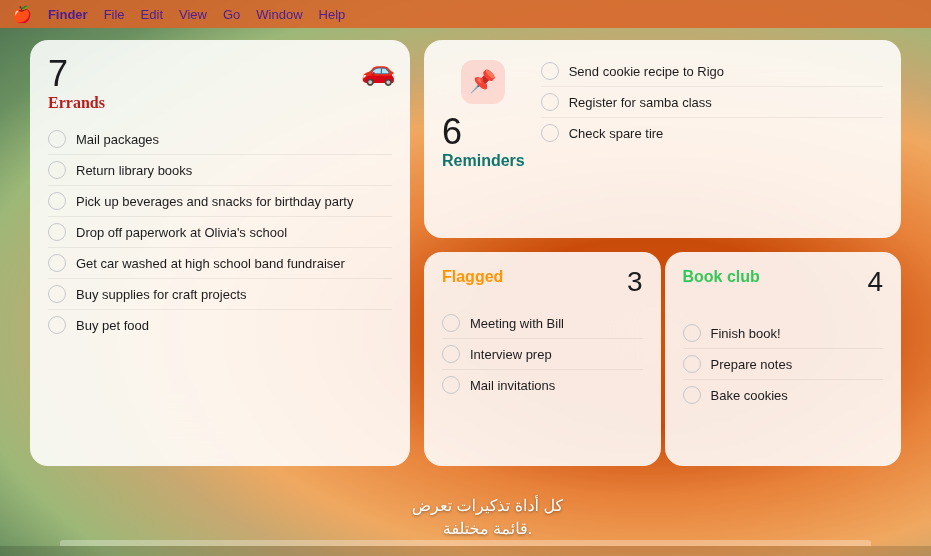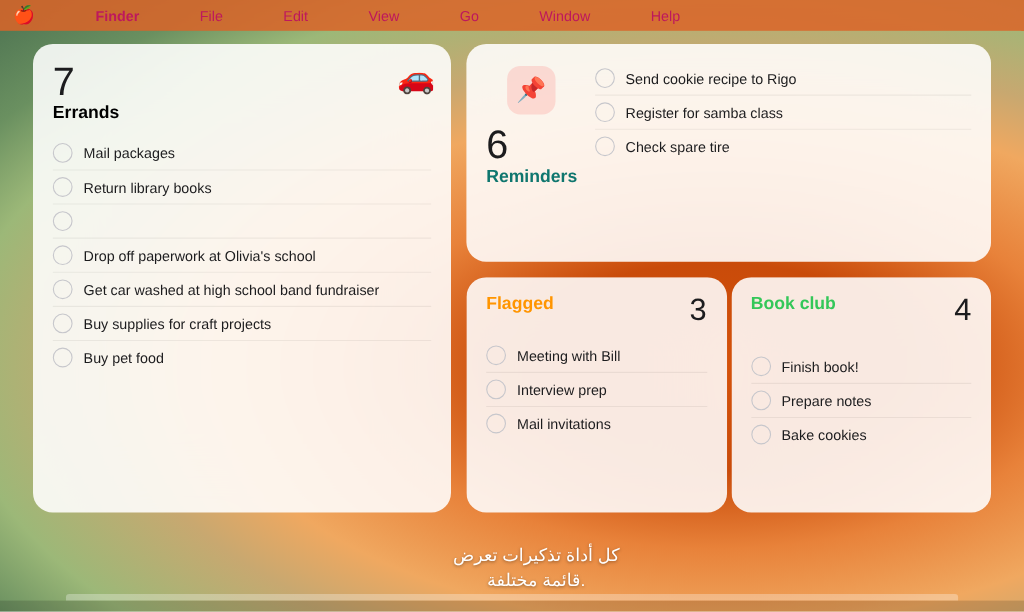--- a/index.html
+++ b/index.html
@@ -26,25 +26,24 @@
       height: 28px;
       background: rgba(220, 100, 40, 0.85);
       backdrop-filter: blur(20px);
       display: flex;
       align-items: center;
       padding: 0 12px;
       gap: 16px;
       z-index: 10;
     }
     .menubar-item {
-      color: #be185d;
+      color: #4c1d95;
       font-size: 13px;
       font-weight: 400;
       cursor: pointer;
-      margin-left: 39px;
     }
     .menubar-item.bold {
       font-weight: 600;
     }
     .apple-icon {
       font-size: 16px;
       color: #fff;
     }
 
     
@@ -95,21 +94,21 @@
       font-weight: 300;
       color: #1c1c1e;
       line-height: 1;
       margin-bottom: 2px;
     }
     .widget-title {
       font-size: 16px;
       font-weight: 600;
       margin-bottom: 12px;
     }
-    .widget-title.blue { color: #000000; }
+    .widget-title.blue { color: #b91c1c; font-family: Liberation Serif, serif; }
     .widget-title.purple { color: #0f766e; }
     .widget-title.orange { color: #ff9500; }
     .widget-title.green { color: #34c759; }
 
     .widget-icon {
       position: absolute;
       top: 14px;
       right: 14px;
       font-size: 28px;
     }
@@ -230,20 +229,21 @@
       <div class="reminder-item">
         <div class="reminder-circle"></div>
         <span class="reminder-text">Mail packages</span>
       </div>
       <div class="reminder-item">
         <div class="reminder-circle"></div>
         <span class="reminder-text">Return library books</span>
       </div>
       <div class="reminder-item">
         <div class="reminder-circle"></div>
+        <span class="reminder-text">Pick up beverages and snacks for birthday party</span>
       </div>
       <div class="reminder-item">
         <div class="reminder-circle"></div>
         <span class="reminder-text">Drop off paperwork at Olivia's school</span>
       </div>
       <div class="reminder-item">
         <div class="reminder-circle"></div>
         <span class="reminder-text">Get car washed at high school band fundraiser</span>
       </div>
       <div class="reminder-item">

